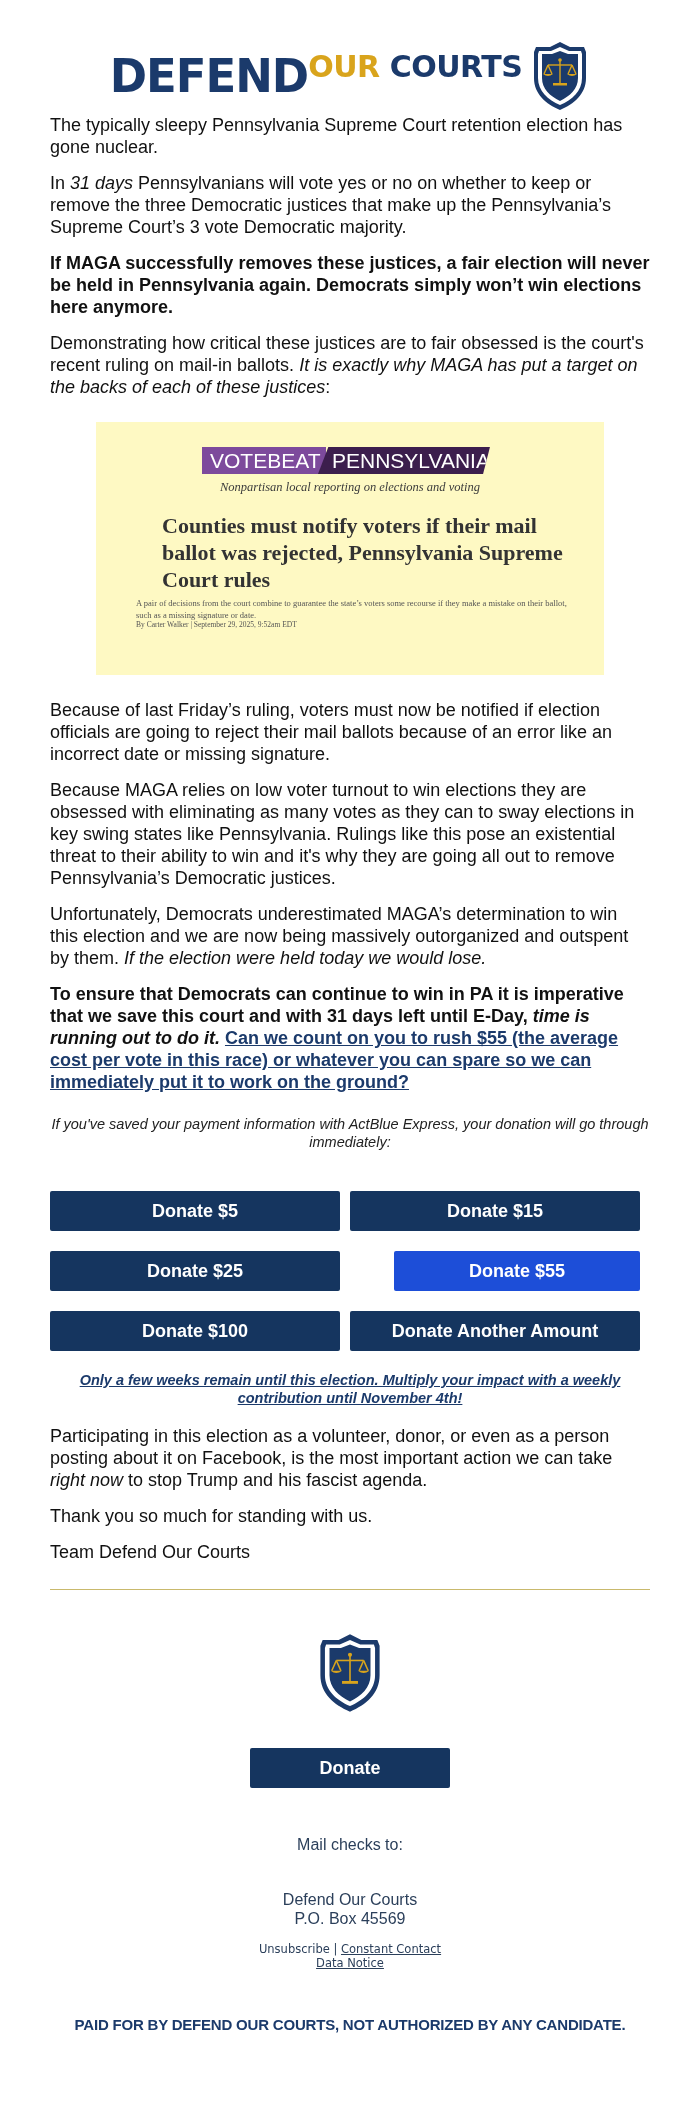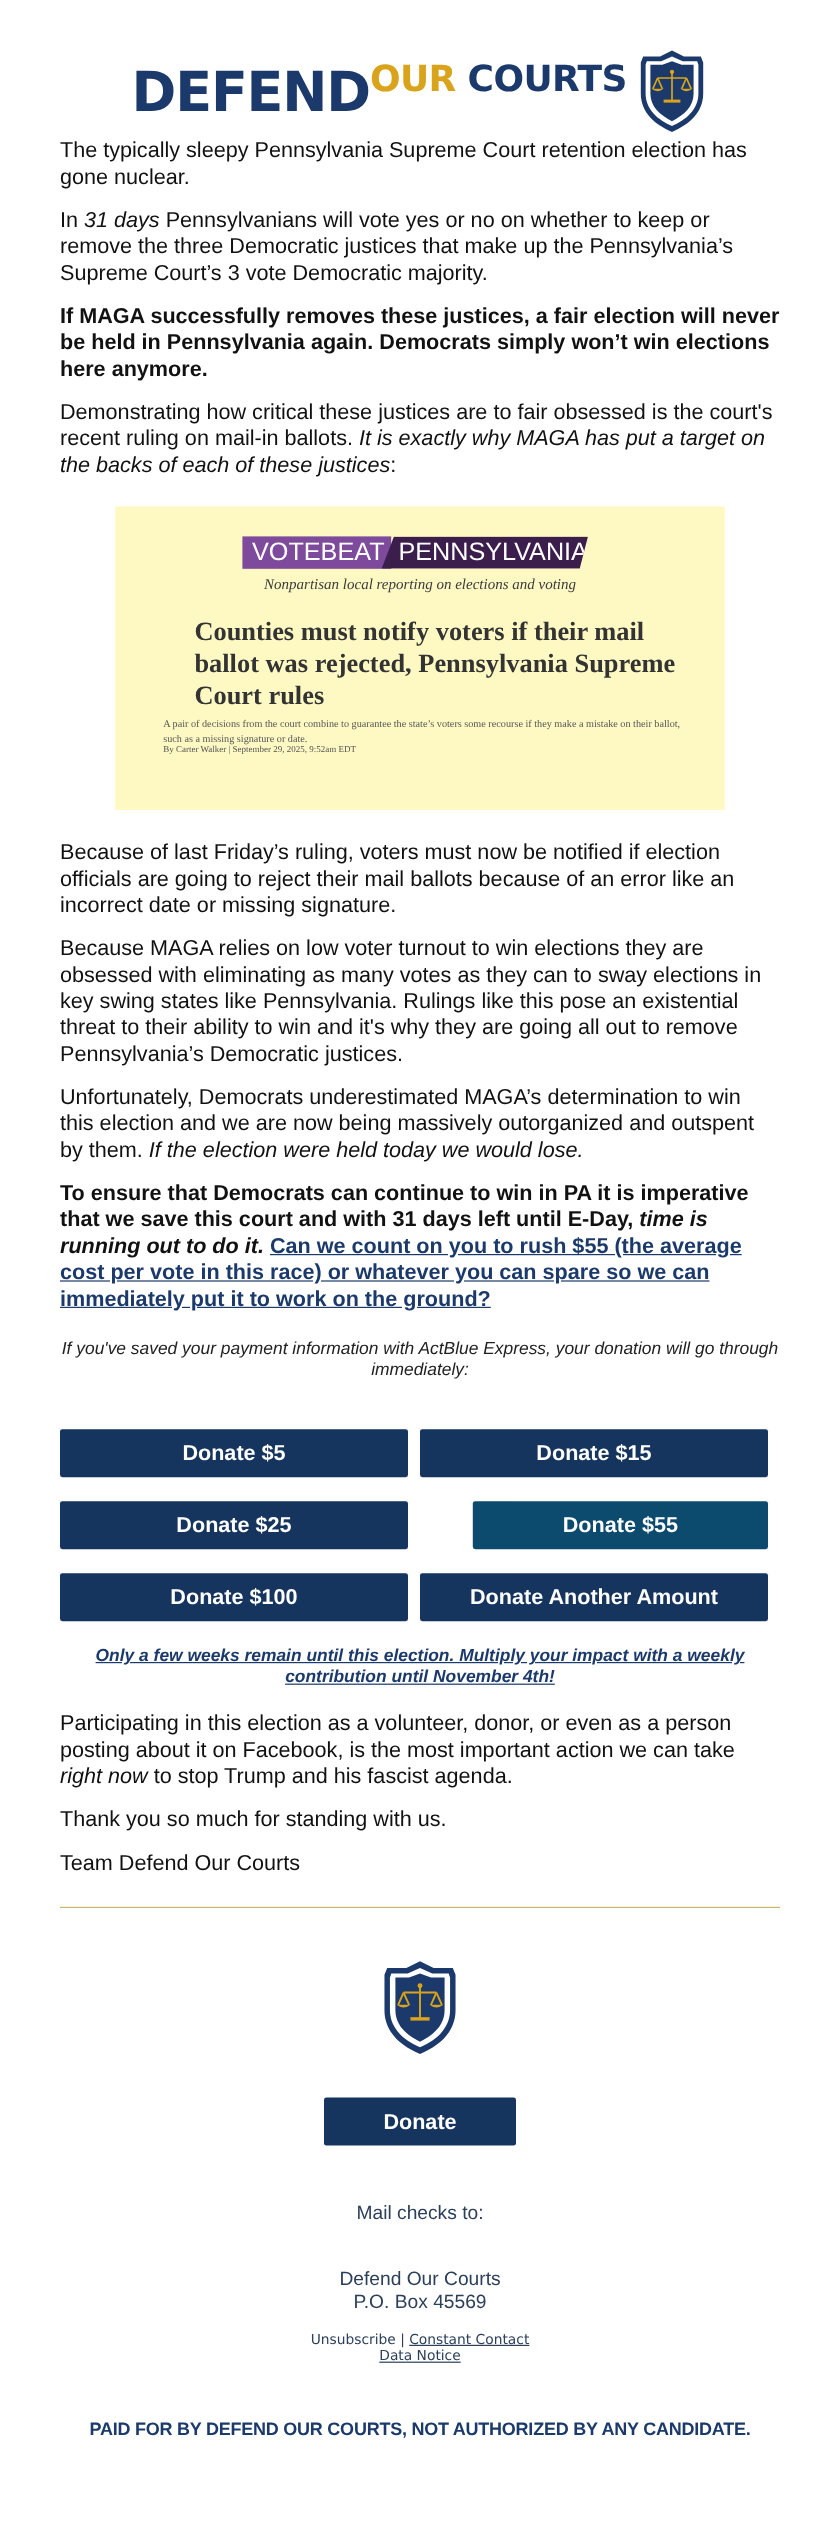--- a/index.html
+++ b/index.html
@@ -22,27 +22,27 @@
   .vb-banner { position: absolute; left: 106px; top: 25px; height: 27px; width: 284px; display: flex; }
   .vb-left { background: #7d4a9c; color: #fff; font-family: "Liberation Sans", sans-serif; font-size: 21px; padding: 0 8px; line-height: 27px; width: 108px; }
   .vb-right { background: #3c1e4d; color: #fff; font-family: "Liberation Sans", sans-serif; font-size: 21px; line-height: 27px; padding-left: 14px; flex: 1; clip-path: polygon(6% 0, 100% 0, 96% 100%, 0 100%); margin-left: -8px; }
   .vb-tag { position: absolute; left: 0; right: 0; top: 58px; text-align: center; font-style: italic; font-size: 12.5px; color: #3b3b3b; }
   .art-title { position: absolute; left: 40px; top: 90px; width: 420px; font-weight: bold; font-size: 22px; line-height: 27px; color: #333; margin-left: 26px; }
   .art-sub { position: absolute; left: 40px; top: 175px; width: 440px; font-size: 8.5px; line-height: 12px; color: #555; }
   .art-by { position: absolute; left: 40px; top: 198px; font-size: 7.5px; color: #555; }
   .note { text-align: center; font-style: italic; font-size: 14.5px; line-height: 18px; margin: 22px 0 40px 0; color: #222; }
   .btn-grid { display: grid; grid-template-columns: 290px 290px; column-gap: 10px; row-gap: 20px; margin-bottom: 20px; }
   .btn { height: 40px; background: #15355f; color: #fff; font-weight: bold; font-size: 18px; display: flex; align-items: center; justify-content: center; border-radius: 2px; cursor: pointer; }
-  .btn.gold { background: #0c4a6e; margin-left: 44px; }
+  .btn.gold { background: #1d4ed8; margin-left: 44px; }
   .weekly { text-align: center; font-style: italic; font-weight: bold; font-size: 14.5px; line-height: 18px; margin: 0 0 18px 0; }
   .weekly a { color: #1b3a6b; text-decoration: underline; }
   .divider { height: 1px; background: #c9b96c; margin: 26px 0 0 0; }
   .footer { text-align: center; }
   .f-shield { display: block; margin: 42px auto 0 auto; width: 70px; height: 82px; }
-  .f-donate { width: 160px; height: 40px; margin: 34px auto 0 auto; background: #15355f; color: #fff; font-weight: bold; font-size: 18px; display: flex; align-items: center; justify-content: center; border-radius: 2px; }
+  .f-donate { width: 200px; height: 40px; margin: 34px auto 0 auto; background: #15355f; color: #fff; font-weight: bold; font-size: 18px; display: flex; align-items: center; justify-content: center; border-radius: 2px; }
   .mail-head { color: #2b3f5a; font-size: 16px; margin-top: 48px; }
   .addr { color: #2b3f5a; font-size: 16px; line-height: 19px; margin-top: 36px; }
   .links { font-family: "DejaVu Sans", sans-serif; font-size: 11.5px; color: #2b3f5a; margin-top: 14px; line-height: 14px; }
   .links a { color: #2b3f5a; }
   .paid { font-weight: bold; font-size: 15px; color: #1b3a6b; margin-top: 46px; letter-spacing: -0.2px; }
 </style>
 </head>
 <body>
 
 <div class="wrap">

